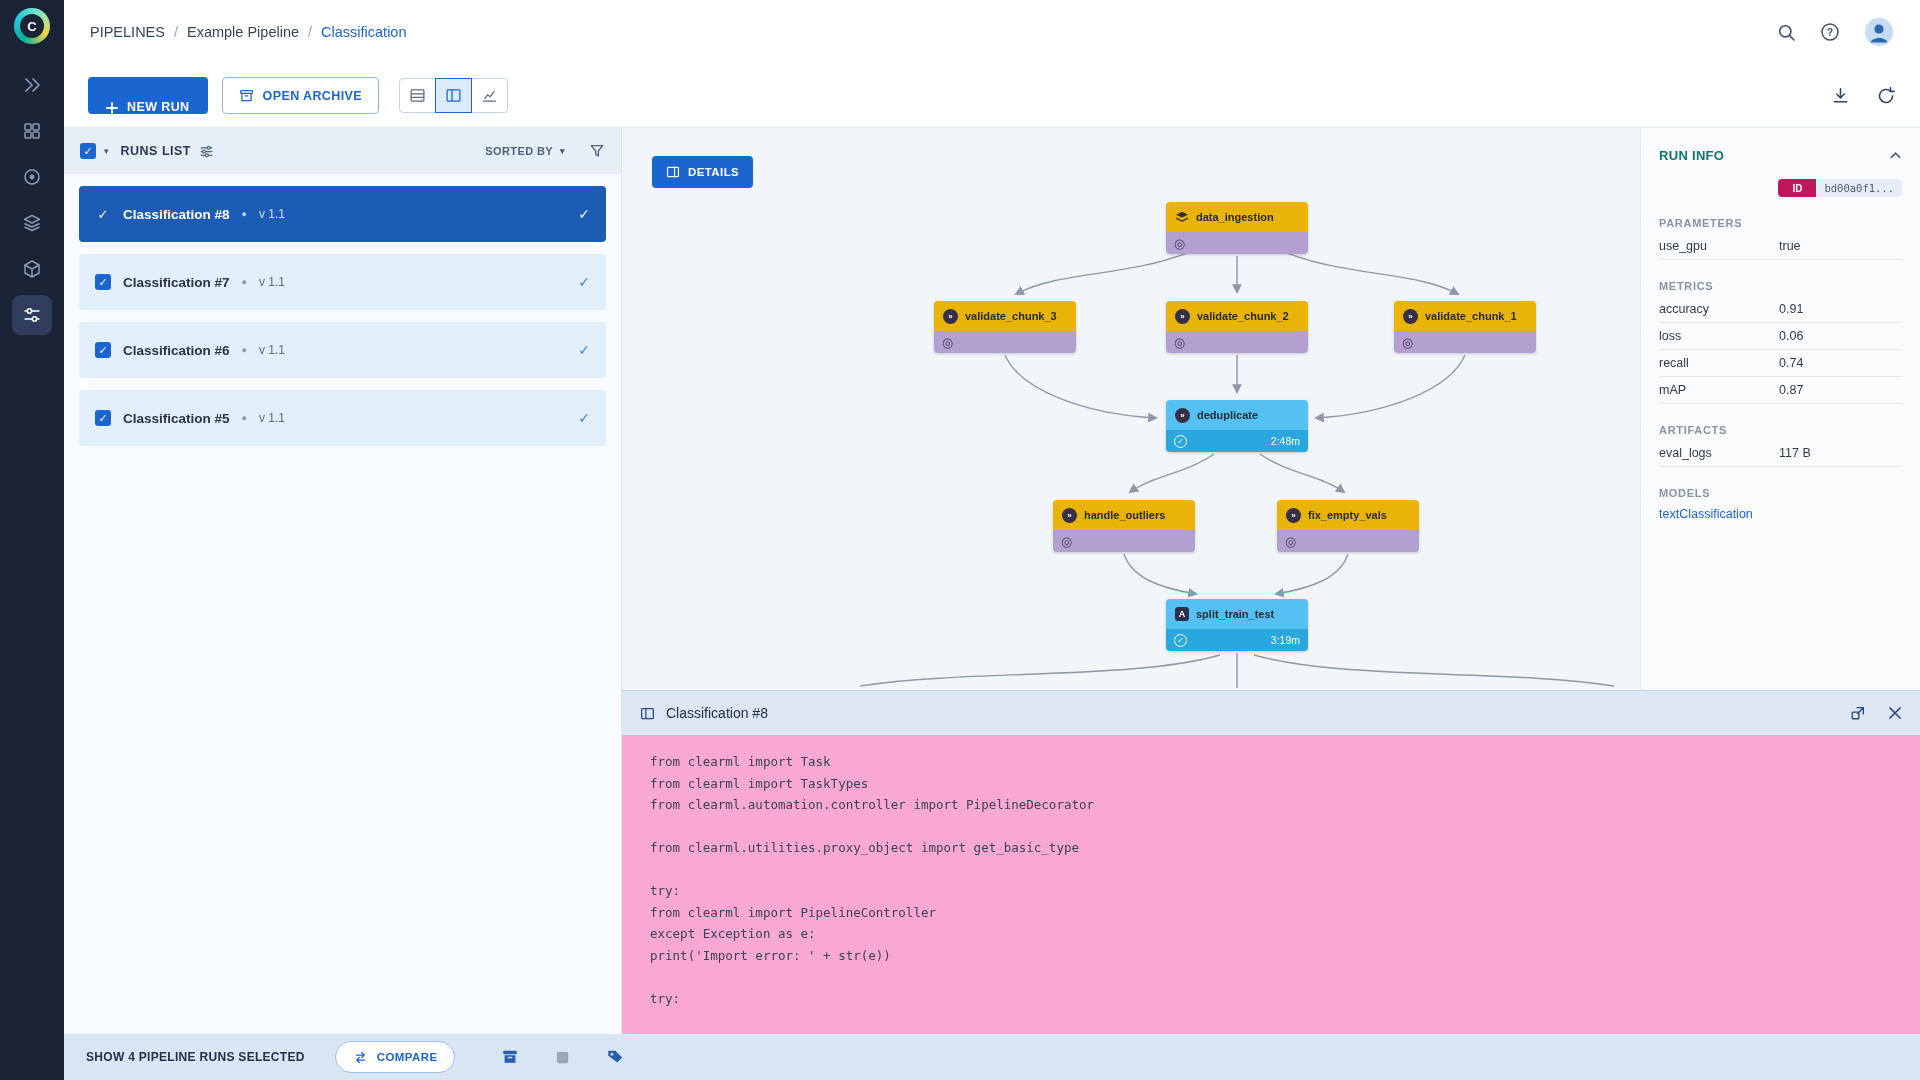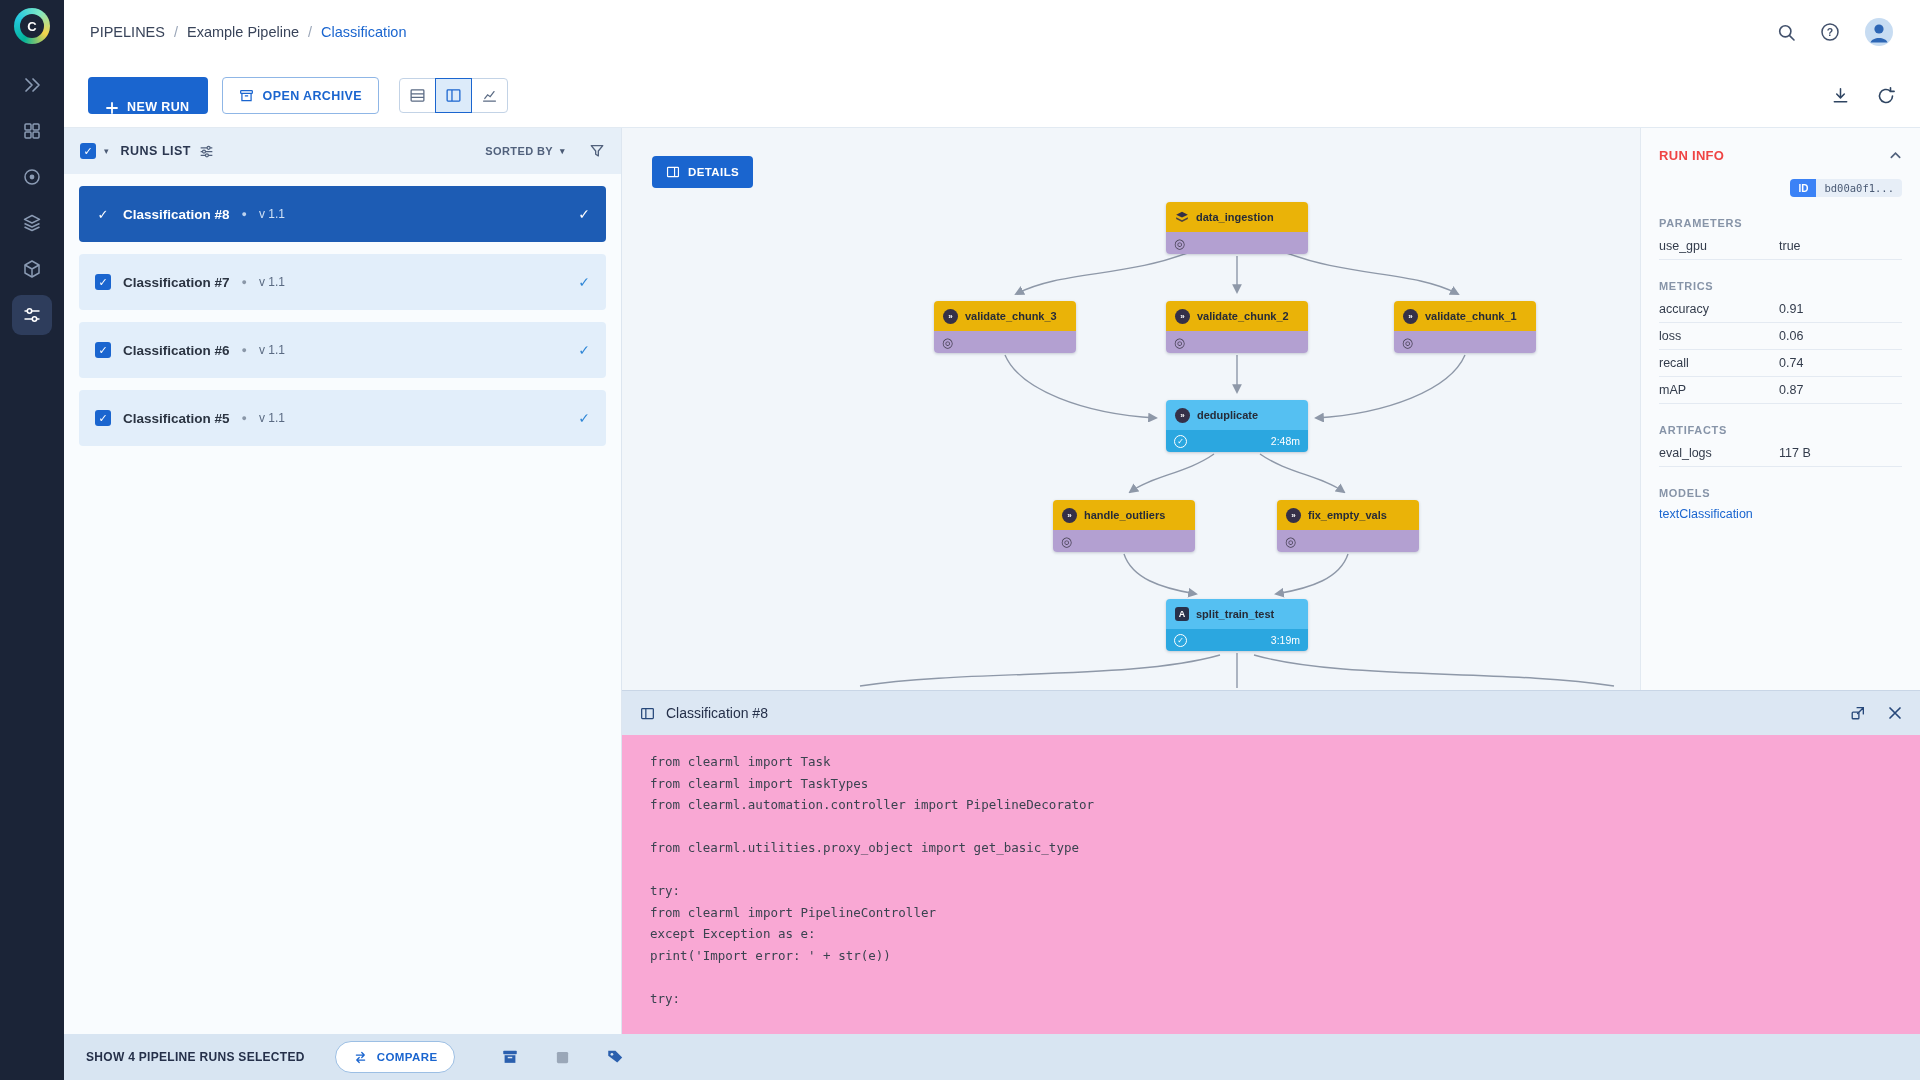--- a/index.html
+++ b/index.html
@@ -70,24 +70,24 @@
   .blue .node-main { background:#55c0f2; }
   .blue .node-strip { background:#2ba7e0; }
   .node-strip { height:22px; display:flex; align-items:center; padding:0 8px; color:#fff; }
   .strip-status { color:#474155; font-size:13px; line-height:1; }
   .circle-icon { width:15px; height:15px; border-radius:50%; background:#353048; color:#fff; font-size:8px; font-weight:700; display:flex; align-items:center; justify-content:center; flex-shrink:0; }
   .square-icon { width:14px; height:14px; border-radius:3px; background:#28304a; color:#fff; font-size:9px; font-weight:700; display:flex; align-items:center; justify-content:center; flex-shrink:0; }
   .mini-check { width:13px; height:13px; border:1.2px solid #fff; border-radius:50%; display:flex; align-items:center; justify-content:center; font-size:8px; color:#fff; }
   .strip-time { margin-left:auto; font-size:10.5px; }
 
   .info-panel { width:280px; background:#f9fbfd; border-left:1px solid #e2e9f1; padding:20px 18px 0; overflow:hidden; flex-shrink:0; }
-  .info-header { display:flex; justify-content:space-between; align-items:center; font-size:13px; font-weight:700; color:#ef4444; letter-spacing:.3px; }
+  .info-header { display:flex; justify-content:space-between; align-items:center; font-size:13px; font-weight:700; color:#0f766e; letter-spacing:.3px; }
   .id-row { display:flex; justify-content:flex-end; margin:16px 0 2px; }
   .id-chip { display:flex; align-items:stretch; border-radius:4px; overflow:hidden; font-size:10.5px; cursor:pointer; }
-  .id-tag { background:#3b82f6; color:#fff; padding:3px 8px; font-weight:700; font-size:10px; display:flex; align-items:center; }
+  .id-tag { background:#be185d; color:#fff; padding:3px 14px; font-weight:700; font-size:10px; display:flex; align-items:center; }
   .id-val { background:#e7eef7; color:#4a5a74; padding:3px 8px; font-family:"DejaVu Sans Mono", monospace; display:flex; align-items:center; }
   .section-title { font-size:11px; font-weight:700; letter-spacing:.7px; color:#8794a8; margin:20px 0 4px; }
   .kv-row { display:flex; height:27px; align-items:center; border-bottom:1px solid #e4eaf2; font-size:12.5px; color:#333c4c; }
   .kv-key { flex:0 0 120px; }
   .model-link { display:block; margin-top:8px; font-size:12.5px; color:#1a65cf; cursor:pointer; }
 
   
   .detail-panel { height:344px; display:flex; flex-direction:column; background:#fff; border-top:1px solid #c9d6e6; flex-shrink:0; }
   .detail-header { height:44px; background:#dce7f3; display:flex; align-items:center; padding:0 18px; gap:11px; position:relative; flex-shrink:0; }
   .detail-title { font-size:14px; color:#25304a; }

